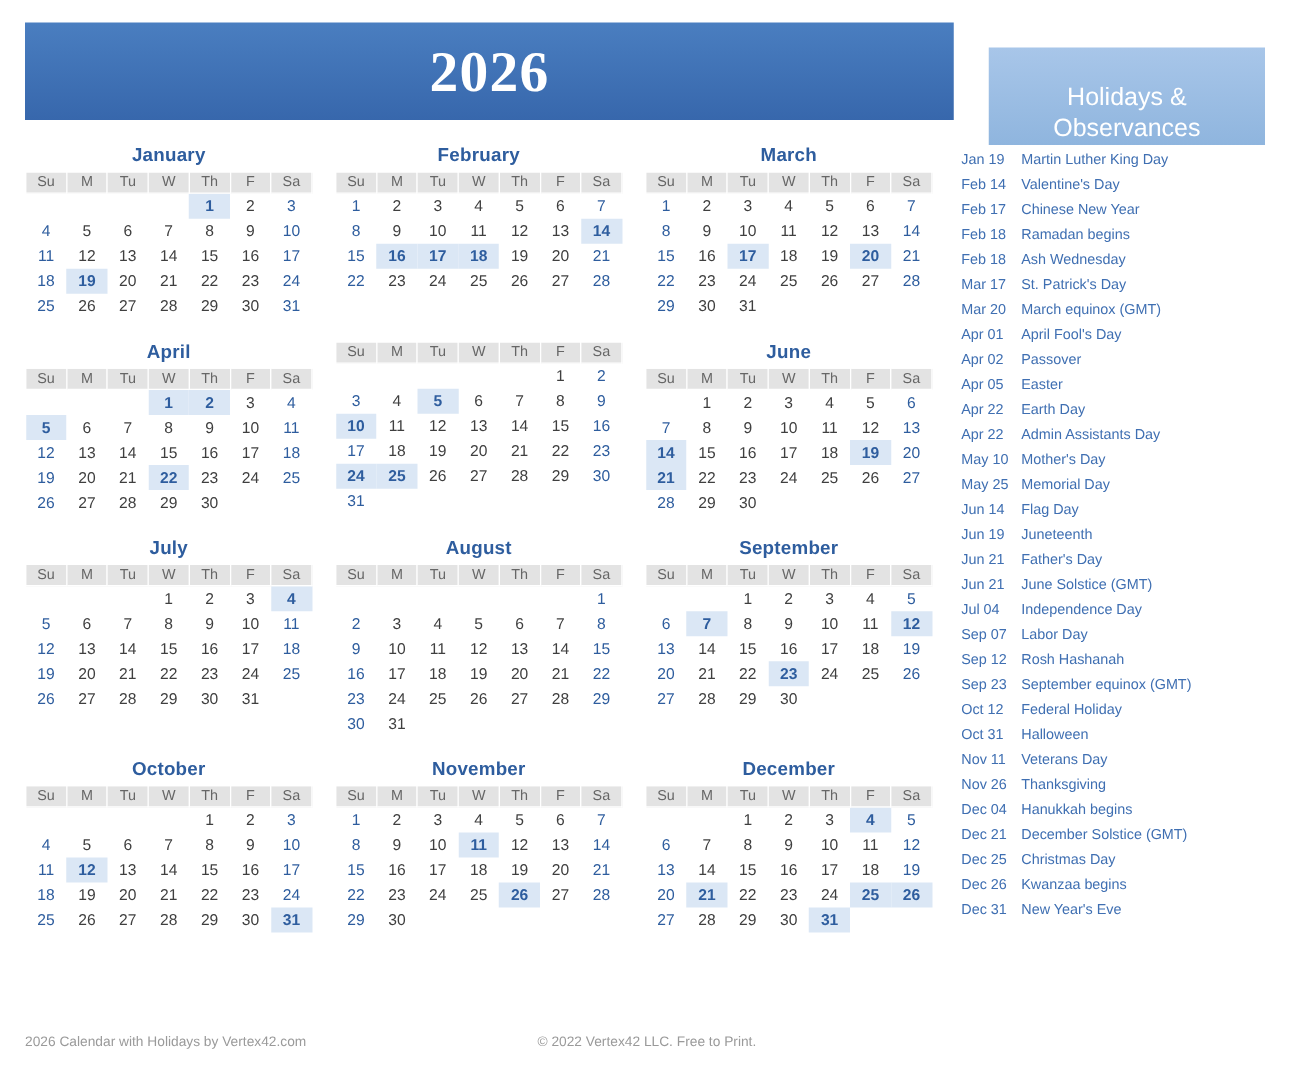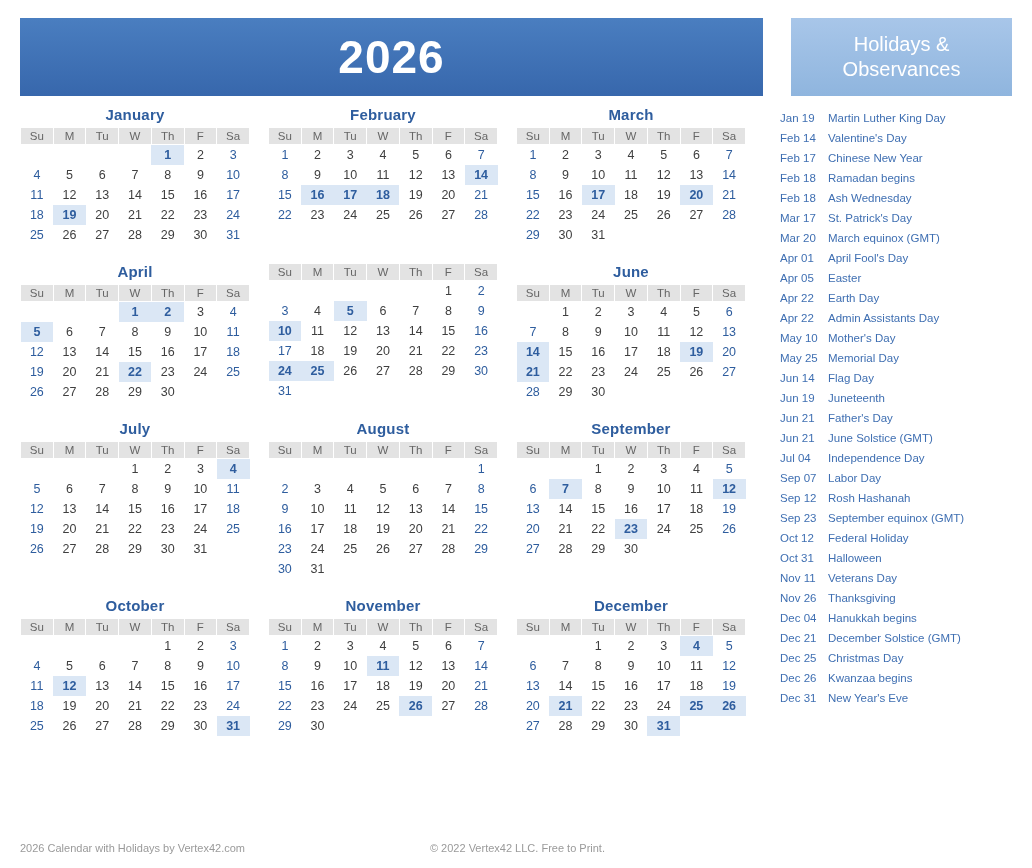--- a/index.html
+++ b/index.html
@@ -21,49 +21,50 @@
     align-items: stretch;
   }
   .year-banner {
     width: 780px;
     height: 78px;
     background: #3c6eb4;
     background: linear-gradient(#4a7ec0, #3767ac);
     display: flex;
     align-items: center;
     justify-content: center;
+    font-family: Liberation Serif, serif;
   }
   .year-banner .year-text {
     color: #ffffff;
     font-size: 46px;
     font-weight: bold;
     letter-spacing: 1px;
   }
   .holidays-banner {
     width: 232px;
     height: 78px;
     background: #9bbde4;
     background: linear-gradient(#a8c6e9, #8fb5de);
     display: flex;
-    align-items: center;
+    align-items: flex-end;
     justify-content: center;
     text-align: center;
+    margin-top: 20px;
   }
   .holidays-banner .holidays-title {
     color: #ffffff;
     font-size: 20px;
     line-height: 25px;
     font-weight: normal;
     padding: 0 14px;
   }
   .body-row {
     display: flex;
-    gap: 12px;
-    margin-top: 10px;
-    justify-content: space-between;
+    gap: 22px;
+    margin-top: 0;
   }
   .months-area {
     width: 727px;
   }
   .quarter {
     display: flex;
     gap: 18px;
     margin-bottom: 18px;
   }
   .month {
@@ -128,21 +129,21 @@
     color: #3f6fb2;
     flex: 0 0 48px;
   }
   .holiday-name {
     color: #3f6fb2;
   }
   .footer {
     position: absolute;
     left: 20px;
     right: 20px;
-    bottom: 14px;
+    bottom: 28px;
     display: flex;
     align-items: center;
     font-size: 11px;
     color: #9a9a9a;
   }
   .footer .f-left { width: 340px; text-align: left; }
   .footer .f-center { flex: 1; text-align: center; }
   .footer .f-right { width: 245px; text-align: right; }
 </style>
 </head>
@@ -961,20 +962,24 @@
         </div>
         <div class="holiday-row">
           <span class="holiday-date">Mar 20</span>
           <span class="holiday-name">March equinox (GMT)</span>
         </div>
         <div class="holiday-row">
           <span class="holiday-date">Apr 01</span>
           <span class="holiday-name">April Fool's Day</span>
         </div>
         <div class="holiday-row">
+          <span class="holiday-date">Apr 02</span>
+          <span class="holiday-name">Passover</span>
+        </div>
+        <div class="holiday-row">
           <span class="holiday-date">Apr 05</span>
           <span class="holiday-name">Easter</span>
         </div>
         <div class="holiday-row">
           <span class="holiday-date">Apr 22</span>
           <span class="holiday-name">Earth Day</span>
         </div>
         <div class="holiday-row">
           <span class="holiday-date">Apr 22</span>
           <span class="holiday-name">Admin Assistants Day</span>

